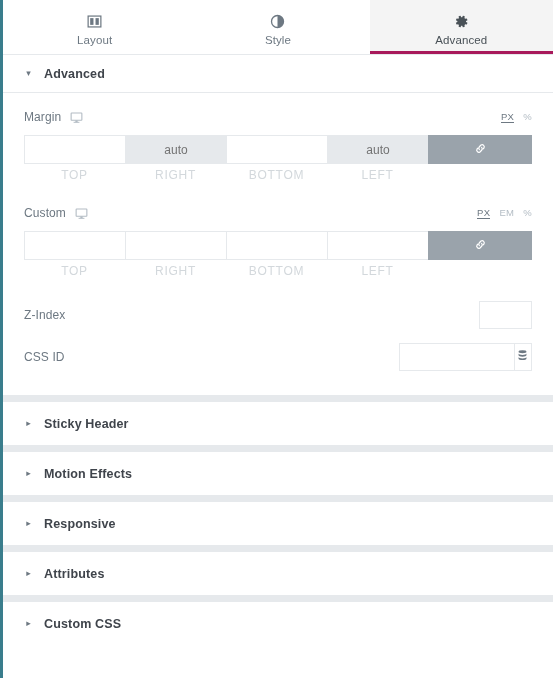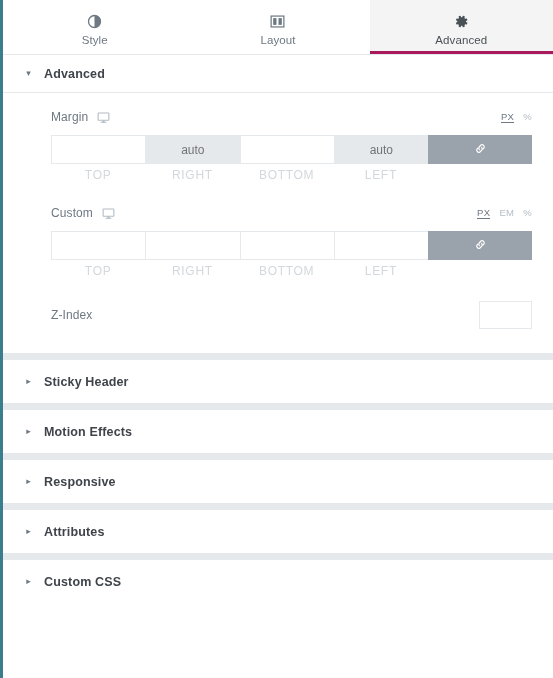--- a/index.html
+++ b/index.html
@@ -101,21 +101,20 @@
     font-weight: bold;
     color: #3f444b;
     letter-spacing: .15px;
   }
   .section-head-open { border-bottom: 1px solid #e6e9ec; }
 
   
   .ctl {
     padding: 0 21px;
     background: #ffffff;
-    margin-left: 27px;
   }
   .ctl-row {
     display: flex;
     align-items: center;
     justify-content: space-between;
     height: 30px;
   }
   .ctl-label {
     font-size: 12px;
     color: #6d7882;
@@ -275,37 +274,37 @@
 </style>
 </head>
 <body>
 
 <div id="panel">
 
   <div class="tabbar">
 
     <div class="tab">
       <span class="tab-icon">
-        <svg width="15" height="15" viewBox="0 0 16 16">
-          <circle cx="8" cy="8" r="6.4" fill="none" stroke="currentColor" stroke-width="1.4"></circle>
-          <path d="M8 1.6 A6.4 6.4 0 0 1 8 14.4 Z" fill="currentColor"></path>
-        </svg>
-      </span>
-      <span class="tab-label">Style</span>
-    </div>
-
-    <div class="tab">
-      <span class="tab-icon">
         <svg width="15" height="15" viewBox="0 0 16 16" fill="none">
           <rect x="1.2" y="2.2" width="13.6" height="11.6" stroke="currentColor" stroke-width="1.3"></rect>
           <rect x="3.4" y="4.4" width="3.5" height="7.2" fill="currentColor"></rect>
           <rect x="9.1" y="4.4" width="3.5" height="7.2" fill="currentColor"></rect>
         </svg>
       </span>
       <span class="tab-label">Layout</span>
+    </div>
+
+    <div class="tab">
+      <span class="tab-icon">
+        <svg width="15" height="15" viewBox="0 0 16 16">
+          <circle cx="8" cy="8" r="6.4" fill="none" stroke="currentColor" stroke-width="1.4"></circle>
+          <path d="M8 1.6 A6.4 6.4 0 0 1 8 14.4 Z" fill="currentColor"></path>
+        </svg>
+      </span>
+      <span class="tab-label">Style</span>
     </div>
 
     <div class="tab active">
       <span class="tab-icon">
         <svg width="15" height="15" viewBox="0 0 16 16" fill="currentColor">
           <path d="M8 5.1a2.9 2.9 0 1 0 0 5.8 2.9 2.9 0 0 0 0-5.8zm0 4.4a1.5 1.5 0 1 1 0-3 1.5 1.5 0 0 1 0 3z"></path>
           <path d="M14 9.1l-1.2-.5a4.9 4.9 0 0 0 0-1.2l1.2-.5a.5.5 0 0 0 .3-.6l-.5-1.3a.5.5 0 0 0-.6-.3l-1.2.4a5 5 0 0 0-.9-.9l.4-1.2a.5.5 0 0 0-.3-.6L9.9 1.9a.5.5 0 0 0-.6.3l-.5 1.2a4.9 4.9 0 0 0-1.2 0l-.5-1.2a.5.5 0 0 0-.6-.3l-1.3.5a.5.5 0 0 0-.3.6l.4 1.2a5 5 0 0 0-.9.9l-1.2-.4a.5.5 0 0 0-.6.3l-.5 1.3a.5.5 0 0 0 .3.6l1.2.5a4.9 4.9 0 0 0 0 1.2l-1.2.5a.5.5 0 0 0-.3.6l.5 1.3a.5.5 0 0 0 .6.3l1.2-.4c.27.34.57.64.9.9l-.4 1.2a.5.5 0 0 0 .3.6l1.3.5a.5.5 0 0 0 .6-.3l.5-1.2a4.9 4.9 0 0 0 1.2 0l.5 1.2a.5.5 0 0 0 .6.3l1.3-.5a.5.5 0 0 0 .3-.6l-.4-1.2c.33-.26.63-.56.9-.9l1.2.4a.5.5 0 0 0 .6-.3l.5-1.3a.5.5 0 0 0-.3-.6z"></path>
         </svg>
       </span>
       <span class="tab-label">Advanced</span>
@@ -422,20 +421,37 @@
 
   <div class="ctl-pad-bottom"></div>
 
   <div class="ctl">
     <div class="field-row">
       <span class="field-label">Z-Index</span>
       <input class="num-input" type="text" value="" style="">
     </div>
   </div>
 
+  <div class="ctl">
+    <div class="field-row">
+      <span class="field-label">CSS ID</span>
+      <span class="text-wrap">
+        <input class="text-input" type="text" value="" style="">
+        <span class="tag-btn">
+          <span>
+            <svg width="11" height="12" viewBox="0 0 12 14" fill="currentColor">
+              <ellipse cx="6" cy="2.1" rx="4.6" ry="1.7"></ellipse>
+              <path d="M1.4 4.2c0 .95 2.06 1.7 4.6 1.7s4.6-.75 4.6-1.7v1.9c0 .95-2.06 1.7-4.6 1.7S1.4 7.05 1.4 6.1z"></path>
+              <path d="M1.4 8.2c0 .95 2.06 1.7 4.6 1.7s4.6-.75 4.6-1.7v1.9c0 .95-2.06 1.7-4.6 1.7s-4.6-.75-4.6-1.7z"></path>
+            </svg>
+          </span>
+        </span>
+      </span>
+    </div>
+  </div>
 
 
   <div class="ctl-pad-bottom"></div>
 
   <div class="section-gap"></div>
   <div class="section-collapsed">
     <span class="caret-right">▸</span>
     <span class="section-title">Sticky Header</span>
   </div>
 

